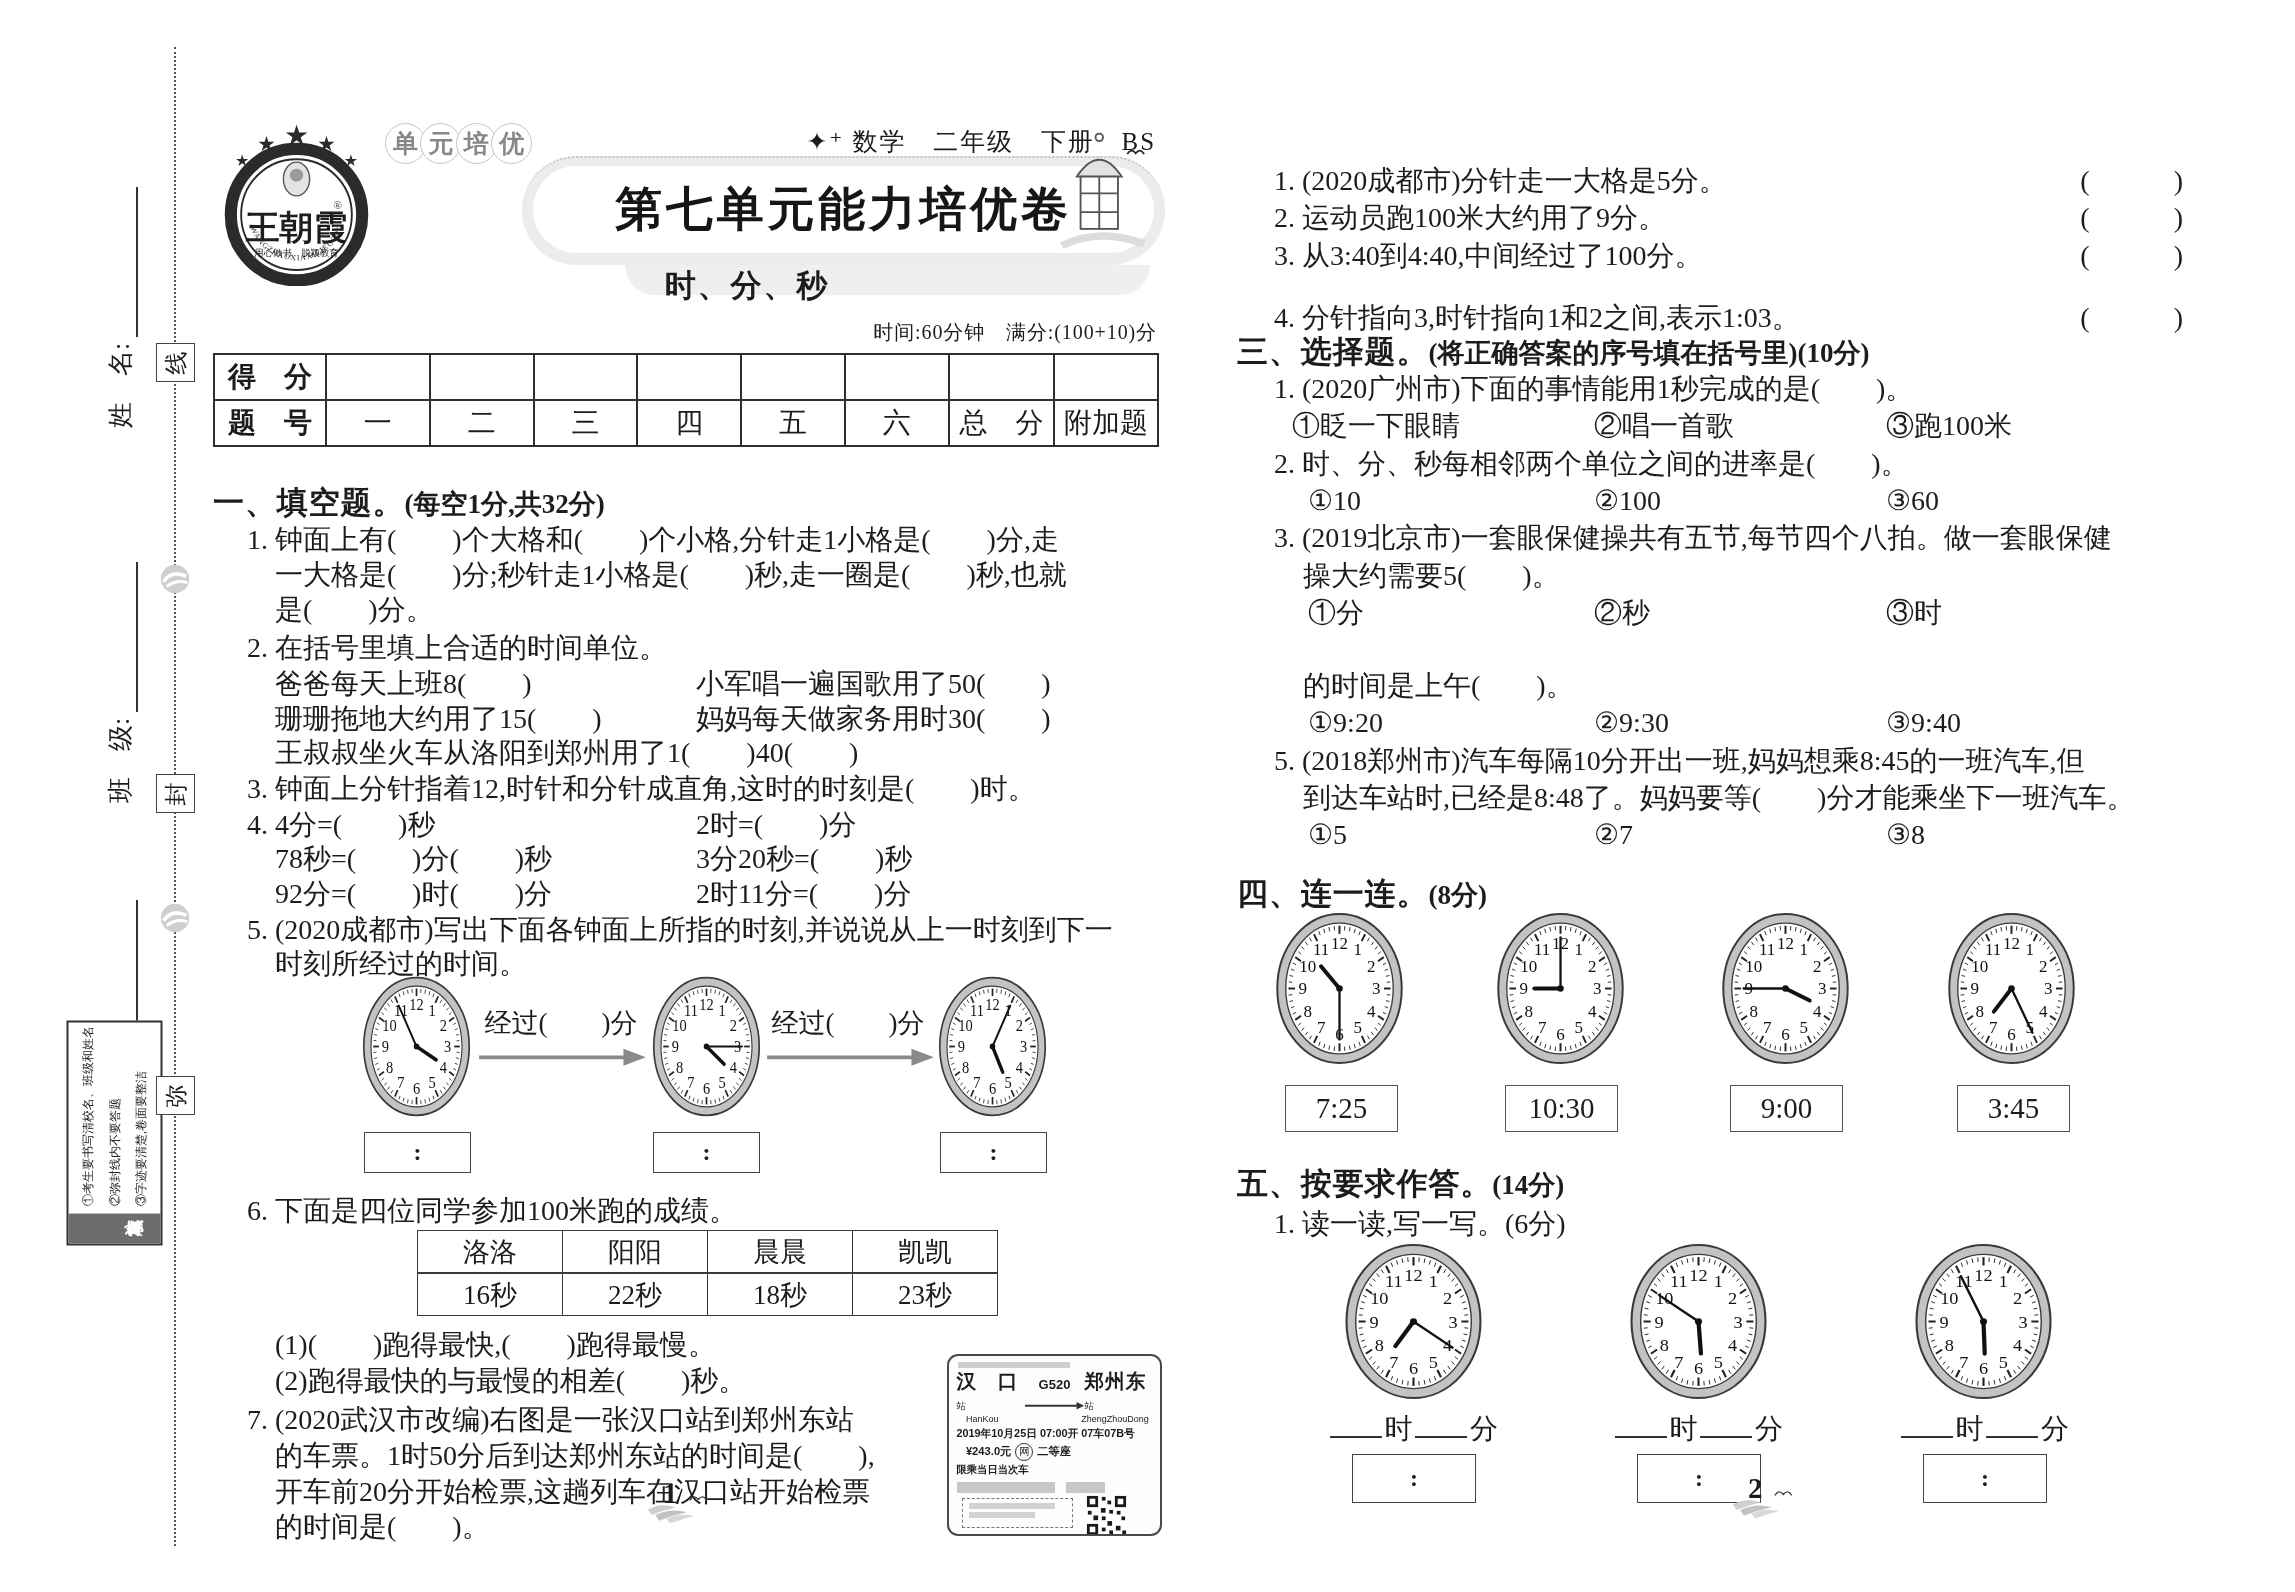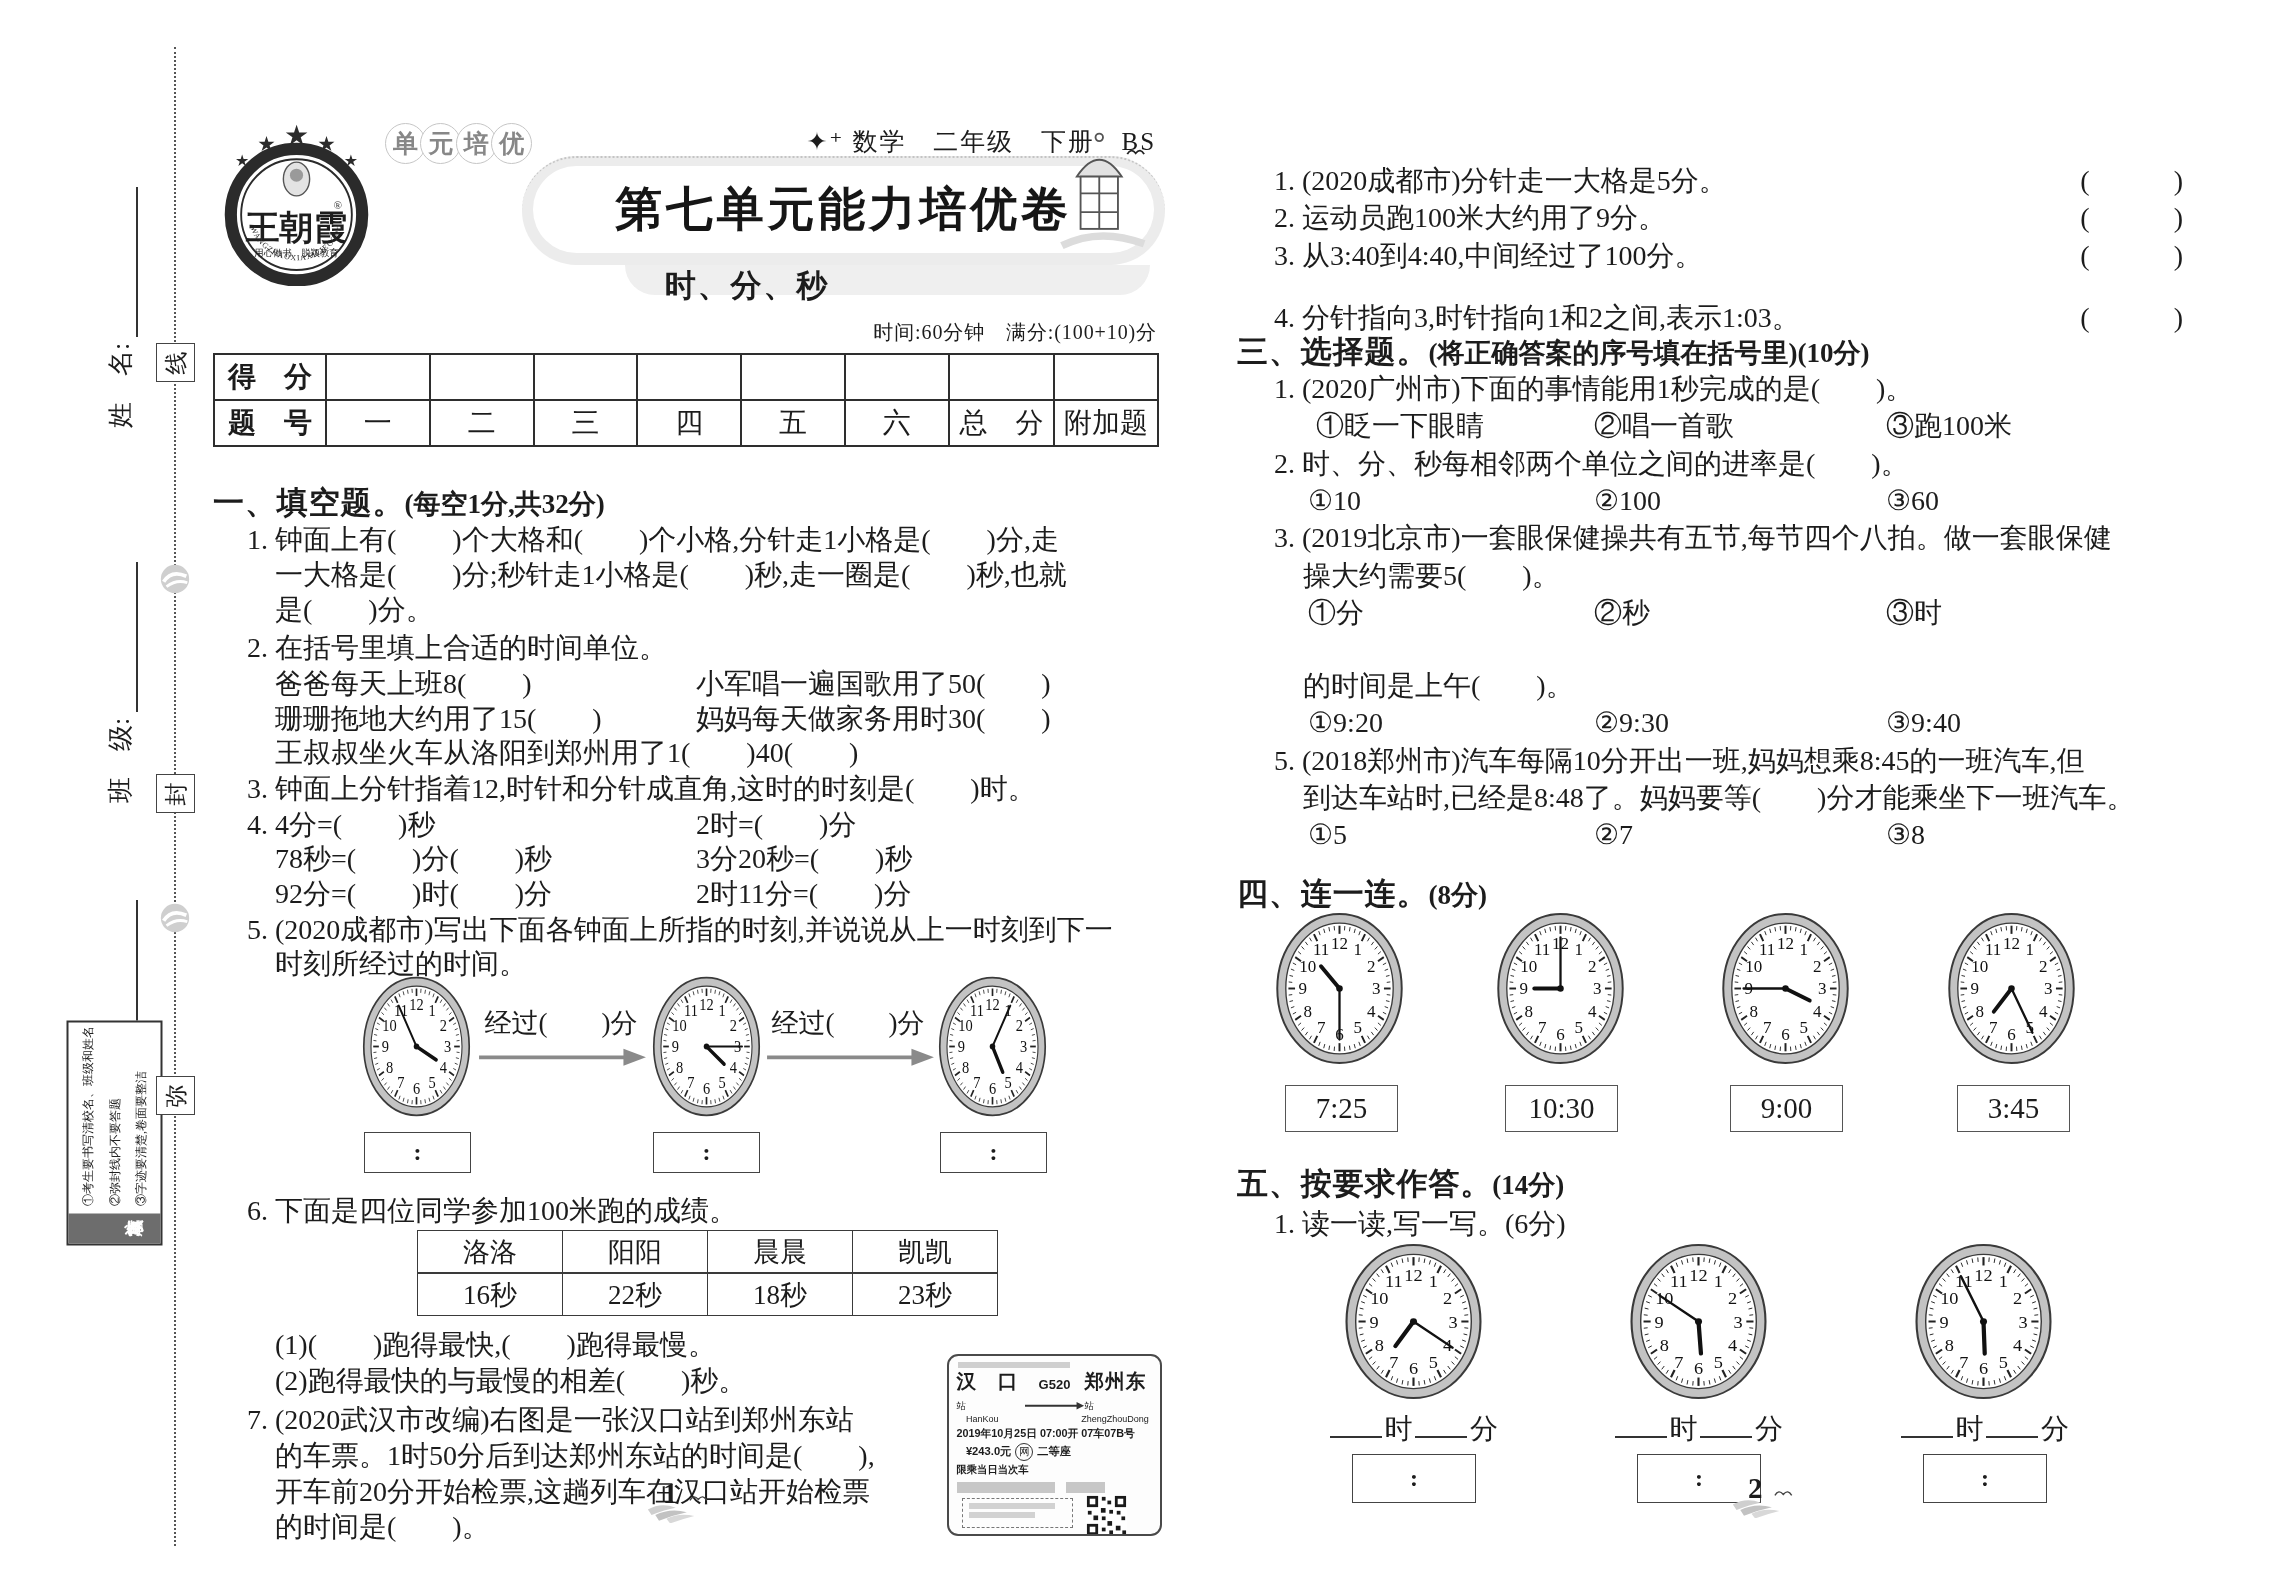--- a/index.html
+++ b/index.html
@@ -633,21 +633,21 @@
   </div>
   <div class="abs q" style="left:37px;top:163px;width:909px;margin-top:25px;">
     <span>4. 分针指向3,时针指向1和2之间,表示1:03。</span><span class="abs" style="right:0px;">(　　　)</span>
   </div>
 
   <div class="abs" style="left:0px;top:219px;">
     <span class="sec-h">三、选择题。</span><span class="sec-score">(将正确答案的序号填在括号里)(10分)</span>
   </div>
   <div class="abs q" style="left:37px;top:259px;">1. (2020广州市)下面的事情能用1秒完成的是(　　)。</div>
   <div class="abs q" style="left:0px;top:296px;width:946px;">
-    <span class="abs" style="left:79px;">①眨一下眼睛</span>
+    <span class="abs" style="left:55px;">①眨一下眼睛</span>
     <span class="abs" style="left:357px;">②唱一首歌</span>
     <span class="abs" style="left:649px;">③跑100米</span>
   </div>
   <div class="abs q" style="left:37px;top:334px;">2. 时、分、秒每相邻两个单位之间的进率是(　　)。</div>
   <div class="abs q" style="left:0px;top:371px;width:946px;">
     <span class="abs" style="left:71px;">①10</span>
     <span class="abs" style="left:357px;">②100</span>
     <span class="abs" style="left:649px;">③60</span>
   </div>
   <div class="abs q" style="left:37px;top:408px;">3. (2019北京市)一套眼保健操共有五节,每节四个八拍。做一套眼保健</div>

